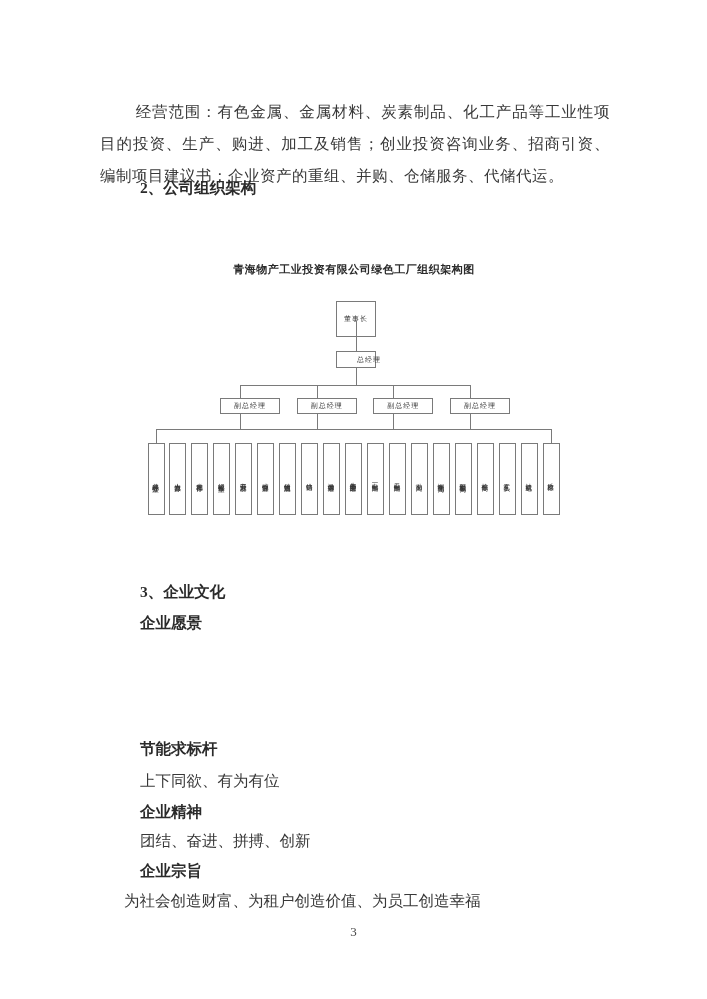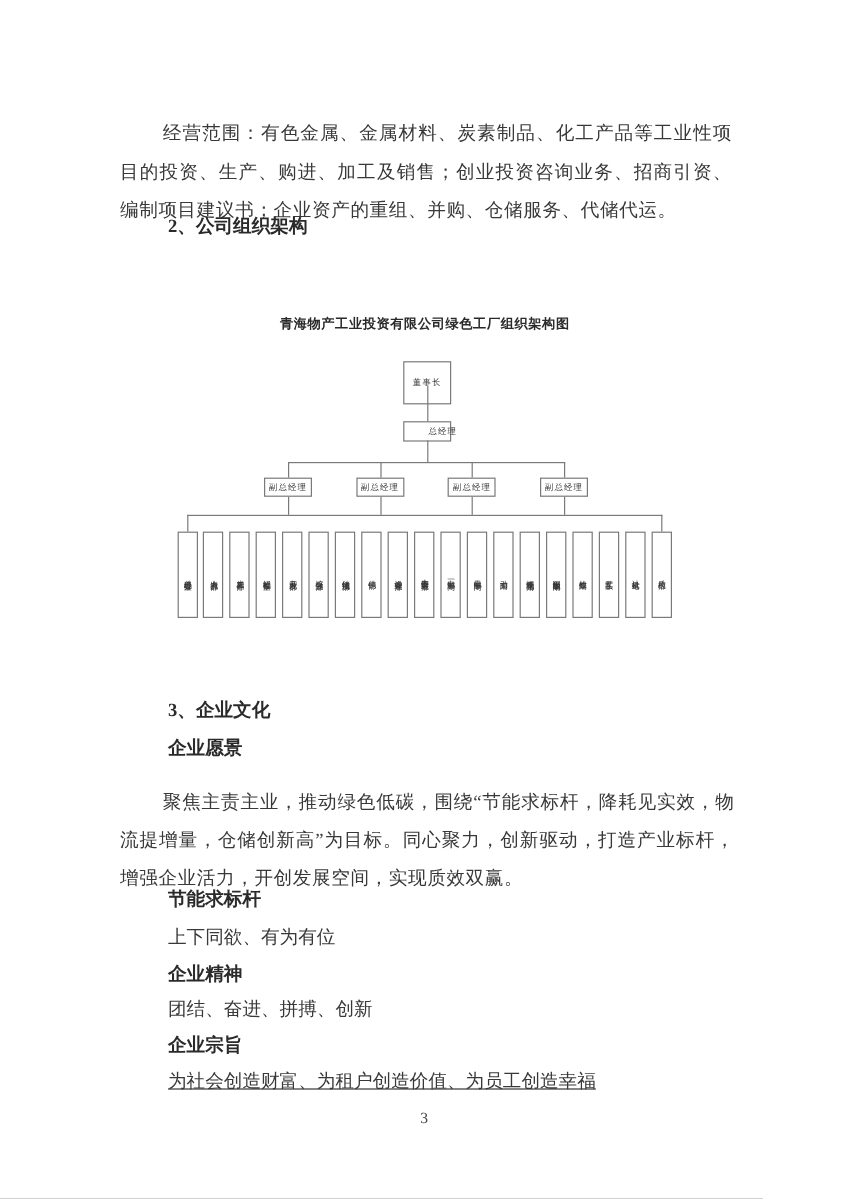--- a/index.html
+++ b/index.html
@@ -55,21 +55,21 @@
     box-sizing:border-box;
     border:1px solid #7a7a7a;
     background:#fff;
     display:flex;align-items:center;justify-content:center;
     font-size:7px;color:#333;
     letter-spacing:1px;
     white-space:nowrap;
   }
   .obox-l1{left:336px;top:301px;width:40px;height:36px;}
   .obox-l2{left:336px;top:351px;width:40px;height:17px;padding-left:26px;}
-  .obox-vp{width:40px;height:16px;top:398px;left:calc(220px + var(--i)*76.67px);}
+  .obox-vp{width:60px;height:16px;top:398px;left:calc(220px + var(--i)*76.67px);}
   .dept{
     position:absolute;
     box-sizing:border-box;
     border:1px solid #7a7a7a;
     top:443px;height:72px;width:17px;
     left:calc(147.5px + var(--i)*21.95px);
     display:flex;align-items:center;justify-content:center;
     writing-mode:vertical-rl;
     text-orientation:upright;
     font-size:6.5px;line-height:7px;
@@ -133,29 +133,28 @@
   <div class="dept" style="--i:14">阳极组装车间</div>
   <div class="dept" style="--i:15">检修车间</div>
   <div class="dept" style="--i:16">工艺车队</div>
   <div class="dept" style="--i:17">计量机站</div>
   <div class="dept" style="--i:18">质检部</div>
 
   <div class="heading" style="left:140px;top:582px;">3、企业文化</div>
 
   <div class="heading" style="left:140px;top:613px;">企业愿景</div>
 
-  <div class="para para-indent" style="left:100px;top:641px;width:512px;line-height:32px;">聚焦主责主业，推动绿色低碳，围绕“节能求标杆，降耗见实效，物流提增量，仓储创新高”为目标。同心聚力，创新驱动，打造产业标杆，增强企业活力，开创发展空间，实现质效双赢。</div>
 
   <div class="heading" style="left:140px;top:739px;">节能求标杆</div>
 
   <div class="plain-line" style="left:140px;top:771px;">上下同欲、有为有位</div>
 
   <div class="heading" style="left:140px;top:802px;">企业精神</div>
 
   <div class="plain-line" style="left:140px;top:831px;">团结、奋进、拼搏、创新</div>
 
   <div class="heading" style="left:140px;top:861px;">企业宗旨</div>
 
-  <div class="plain-line" style="left:140px;top:891px;text-decoration:underline;">为社会创造财富、为租户创造价值、为员工创造幸福</div>
+  <div class="plain-line" style="left:124px;top:891px;">为社会创造财富、为租户创造价值、为员工创造幸福</div>
 
   <div class="page-number">3</div>
 
 </div>
 
 </body></html>

